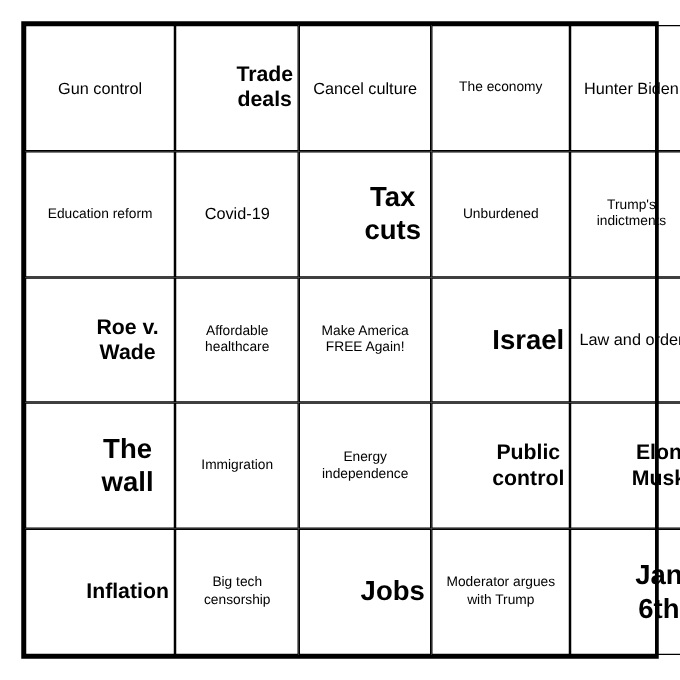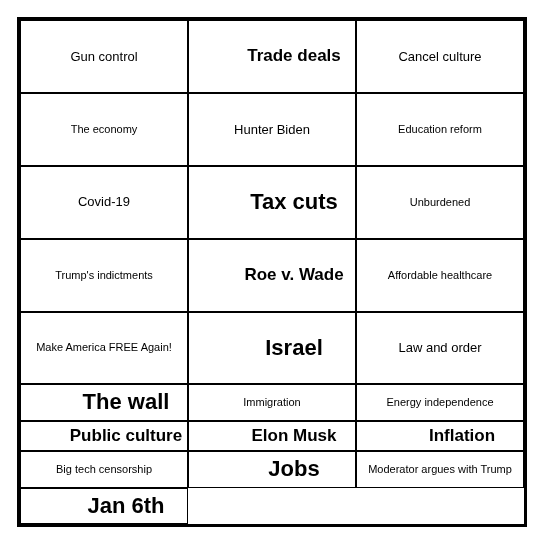--- a/index.html
+++ b/index.html
@@ -16,21 +16,21 @@
       align-items: center;
       justify-content: center;
       font-family: Arial, sans-serif;
     }
 
     .bingo-board {
       width: 510px;
       height: 510px;
       border: 3px solid #000;
       display: grid;
-      grid-template-columns: repeat(3, 1fr);
+      grid-template-columns: repeat(5, 1fr);
       grid-template-rows: repeat(5, 1fr);
     }
 
     .bingo-cell {
       border: 1.5px solid #000;
       display: flex;
       align-items: center;
       justify-content: center;
       text-align: center;
       padding: 4px;
@@ -70,20 +70,20 @@
     <div class="bingo-cell small-text">Unburdened</div>
     <div class="bingo-cell small-text">Trump's indictments</div>
     <div class="bingo-cell medium-text">Roe v. Wade</div>
     <div class="bingo-cell small-text">Affordable healthcare</div>
     <div class="bingo-cell small-text">Make America FREE Again!</div>
     <div class="bingo-cell large-text">Israel</div>
     <div class="bingo-cell ">Law and order</div>
     <div class="bingo-cell large-text">The wall</div>
     <div class="bingo-cell small-text">Immigration</div>
     <div class="bingo-cell small-text">Energy independence</div>
-    <div class="bingo-cell medium-text">Public culture</div>
+    <div class="bingo-cell medium-text">Public control</div>
     <div class="bingo-cell medium-text">Elon Musk</div>
     <div class="bingo-cell medium-text">Inflation</div>
     <div class="bingo-cell small-text">Big tech censorship</div>
     <div class="bingo-cell large-text">Jobs</div>
     <div class="bingo-cell small-text">Moderator argues with Trump</div>
     <div class="bingo-cell large-text">Jan 6th</div>
   </div>
 
 </body></html>

